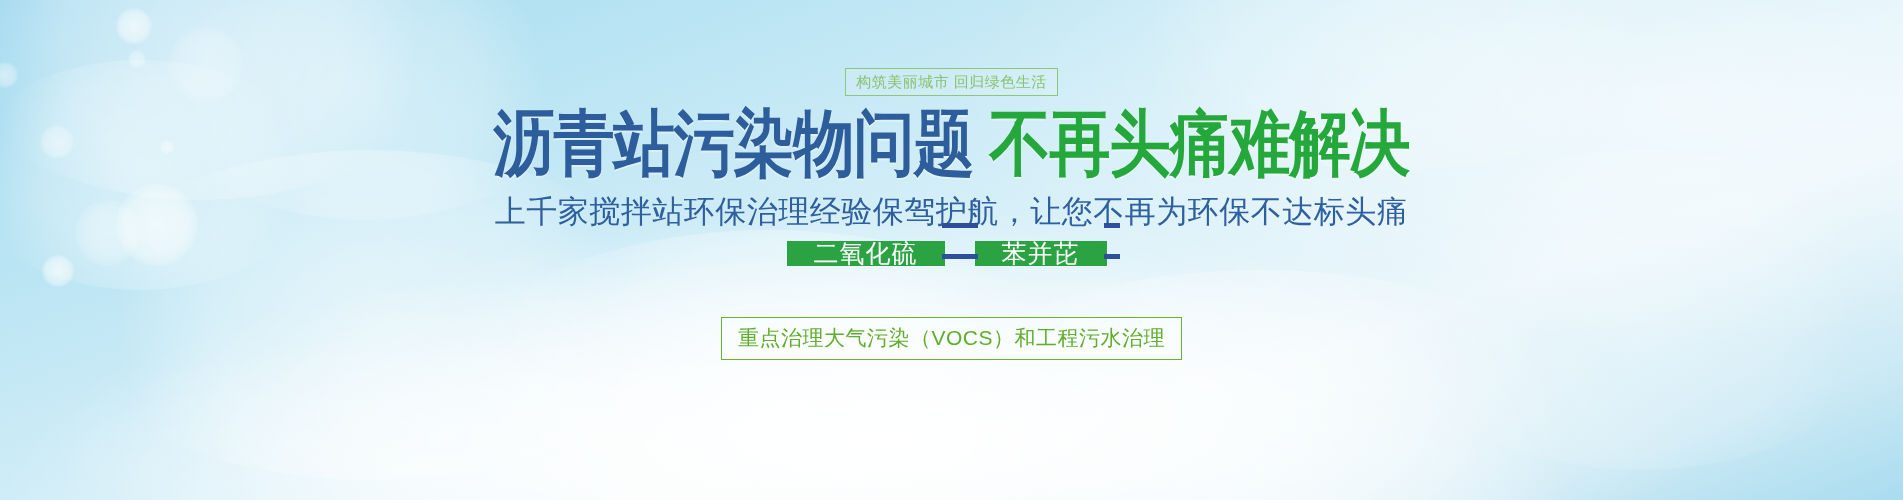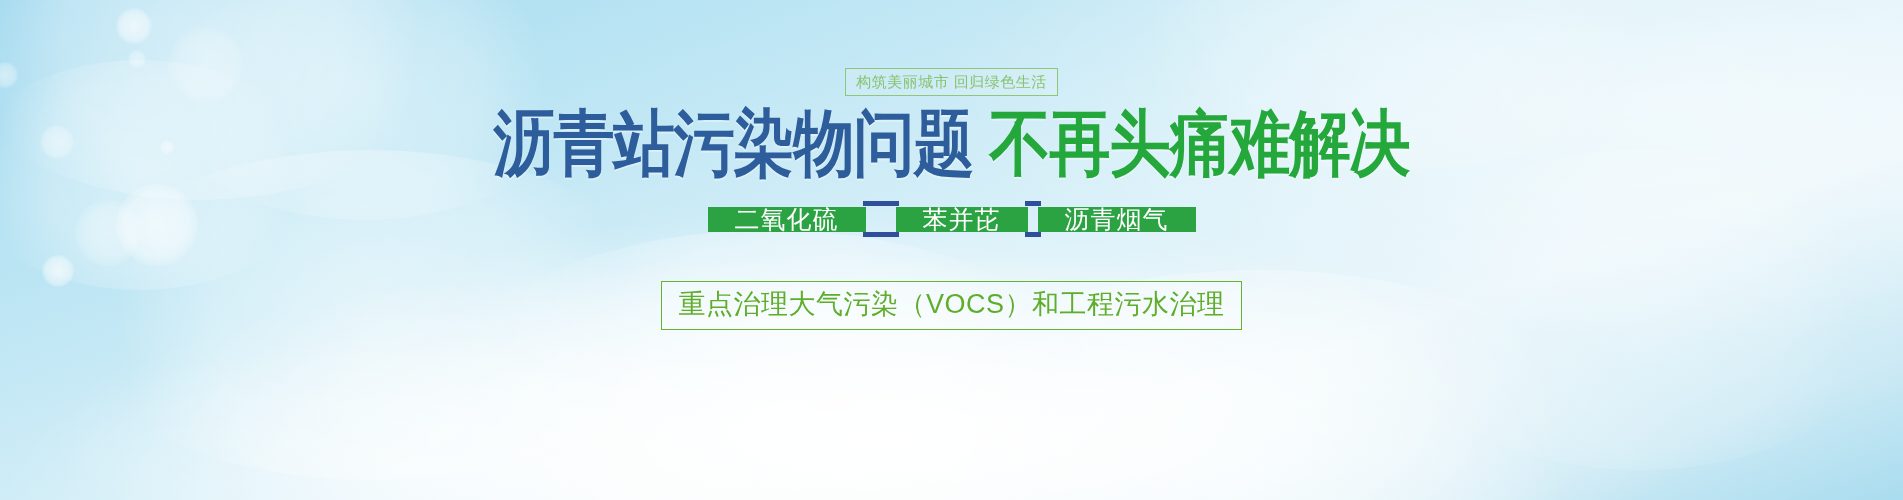--- a/index.html
+++ b/index.html
@@ -89,23 +89,23 @@
   .subtitle {
     margin-top: 26px;
     color: #2e5f9e;
     font-size: 31px;
     line-height: 1.1;
     letter-spacing: 0.5px;
     white-space: nowrap;
   }
 
   .tagbar {
-    margin-top: 20px;
+    margin-top: 12px;
     display: flex;
-    align-items: center;
+    align-items: flex-start;
     height: 60px;
   }
   .tag {
     background: #2ba343;
     color: #ffffff;
     font-size: 25px;
     line-height: 1;
     display: flex;
     align-items: center;
     justify-content: center;
@@ -124,24 +124,24 @@
     left: -3px;
     width: 16px;
     height: 5px;
     background: #2f4f9a;
     display: block;
   }
   .tag-sep i.top { top: 13px; }
   .tag-sep i.bottom { bottom: 13px; }
 
   .footnote {
-    margin-top: 32px;
+    margin-top: 16px;
     border: 1px solid #66b32e;
     color: #5fae2b;
-    font-size: 27px;
+    font-size: 21px;
     line-height: 1;
     padding: 9px 16px 11px 16px;
     letter-spacing: 0.5px;
     white-space: nowrap;
     background: rgba(255,255,255,0.25);
   }
 </style>
 </head>
 <body>
 
@@ -170,20 +170,21 @@
   <div class="bokeh" style="left:160px; top:140px; width:14px; height:14px; opacity:.5;"></div>
 
   <div class="content">
 
     <div class="tagline">构筑美丽城市 回归绿色生活</div>
 
     <div class="headline">
       <span class="blue">沥青站污染物问题</span><span class="sep"></span><span class="green">不再头痛难解决</span>
     </div>
 
+    <div class="subtitle">上千家搅拌站环保治理经验保驾护航，让您不再为环保不达标头痛</div>
 
     <div class="tagbar">
       <div class="tag">
         <span>二氧化硫</span>
       </div>
       <div class="tag-sep">
         <i class="top"></i>
         <i class="bottom"></i>
       </div>
       <div class="tag-sep">
@@ -194,21 +195,18 @@
         <i class="top"></i>
         <i class="bottom"></i>
       </div>
       <div class="tag">
         <span>苯并芘</span>
       </div>
       <div class="tag-sep">
         <i class="top"></i>
         <i class="bottom"></i>
       </div>
-      <div class="tag">
-        <span>沥青烟气</span>
-      </div>
     </div>
 
     <div class="footnote">重点治理大气污染（VOCS）和工程污水治理</div>
 
   </div>
 </div>
 
 </body></html>

